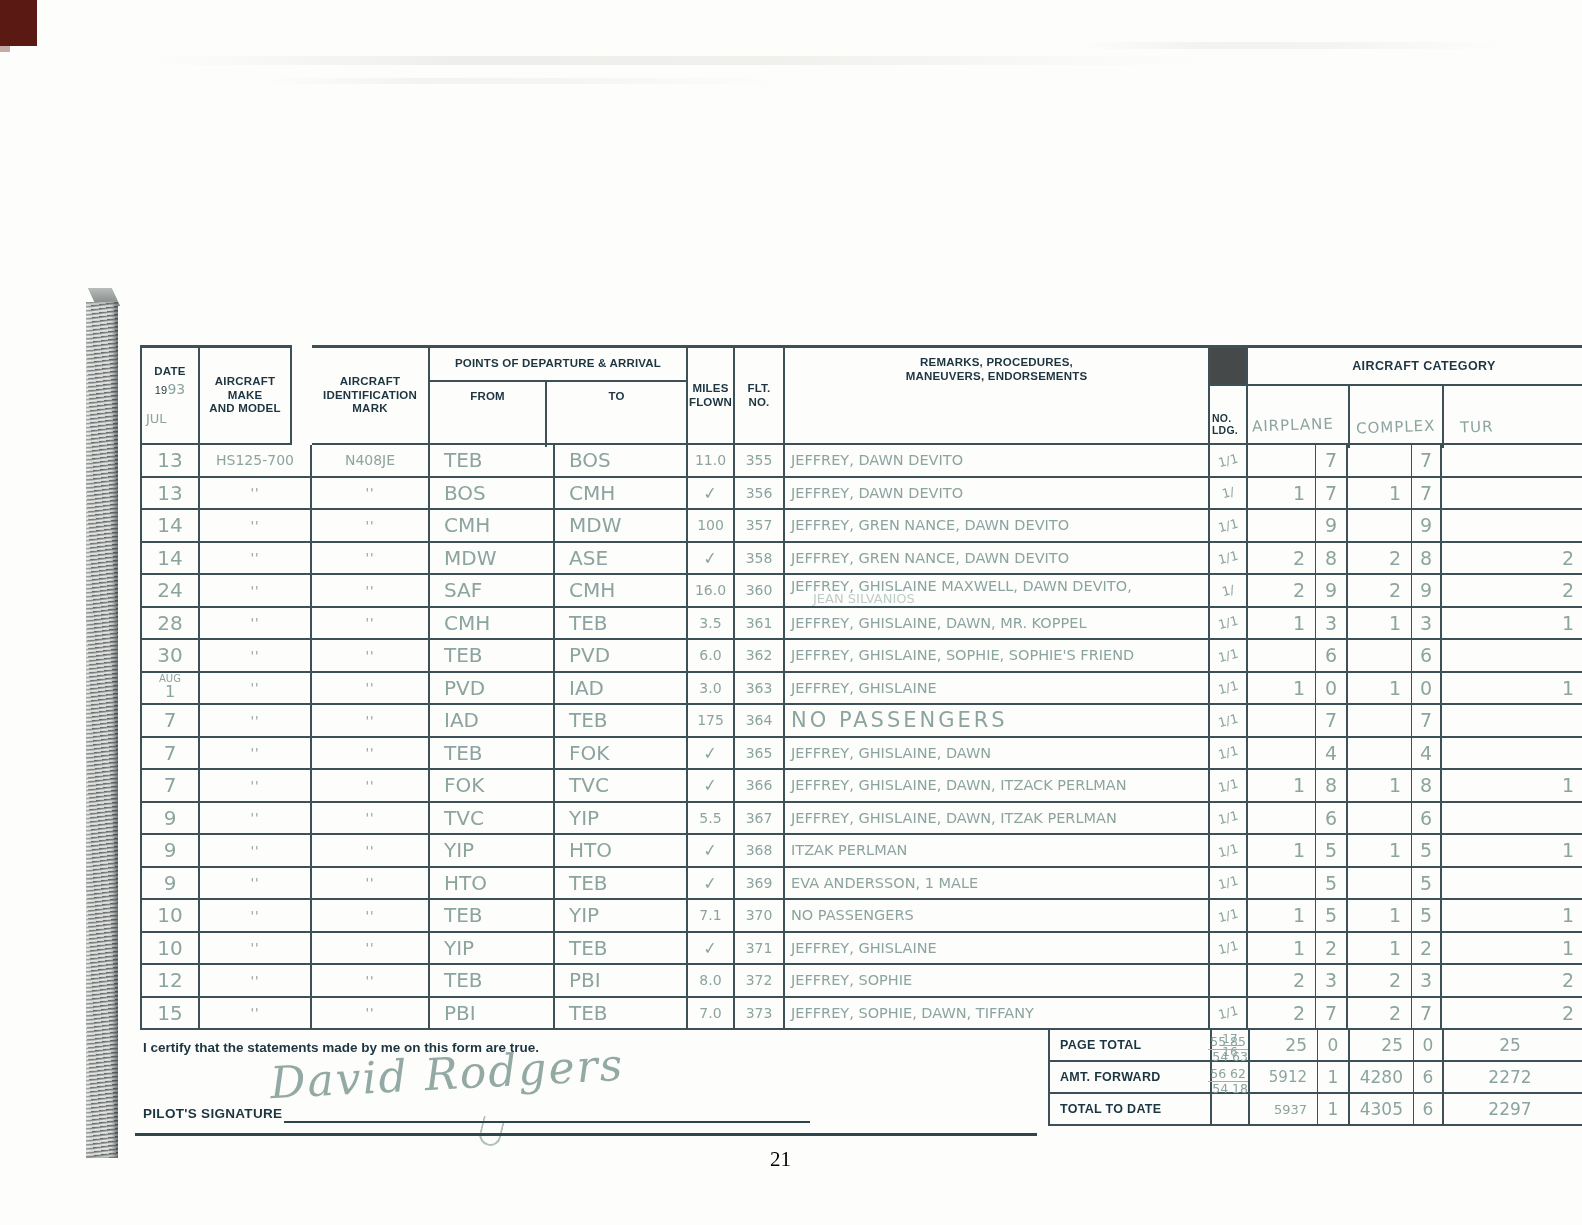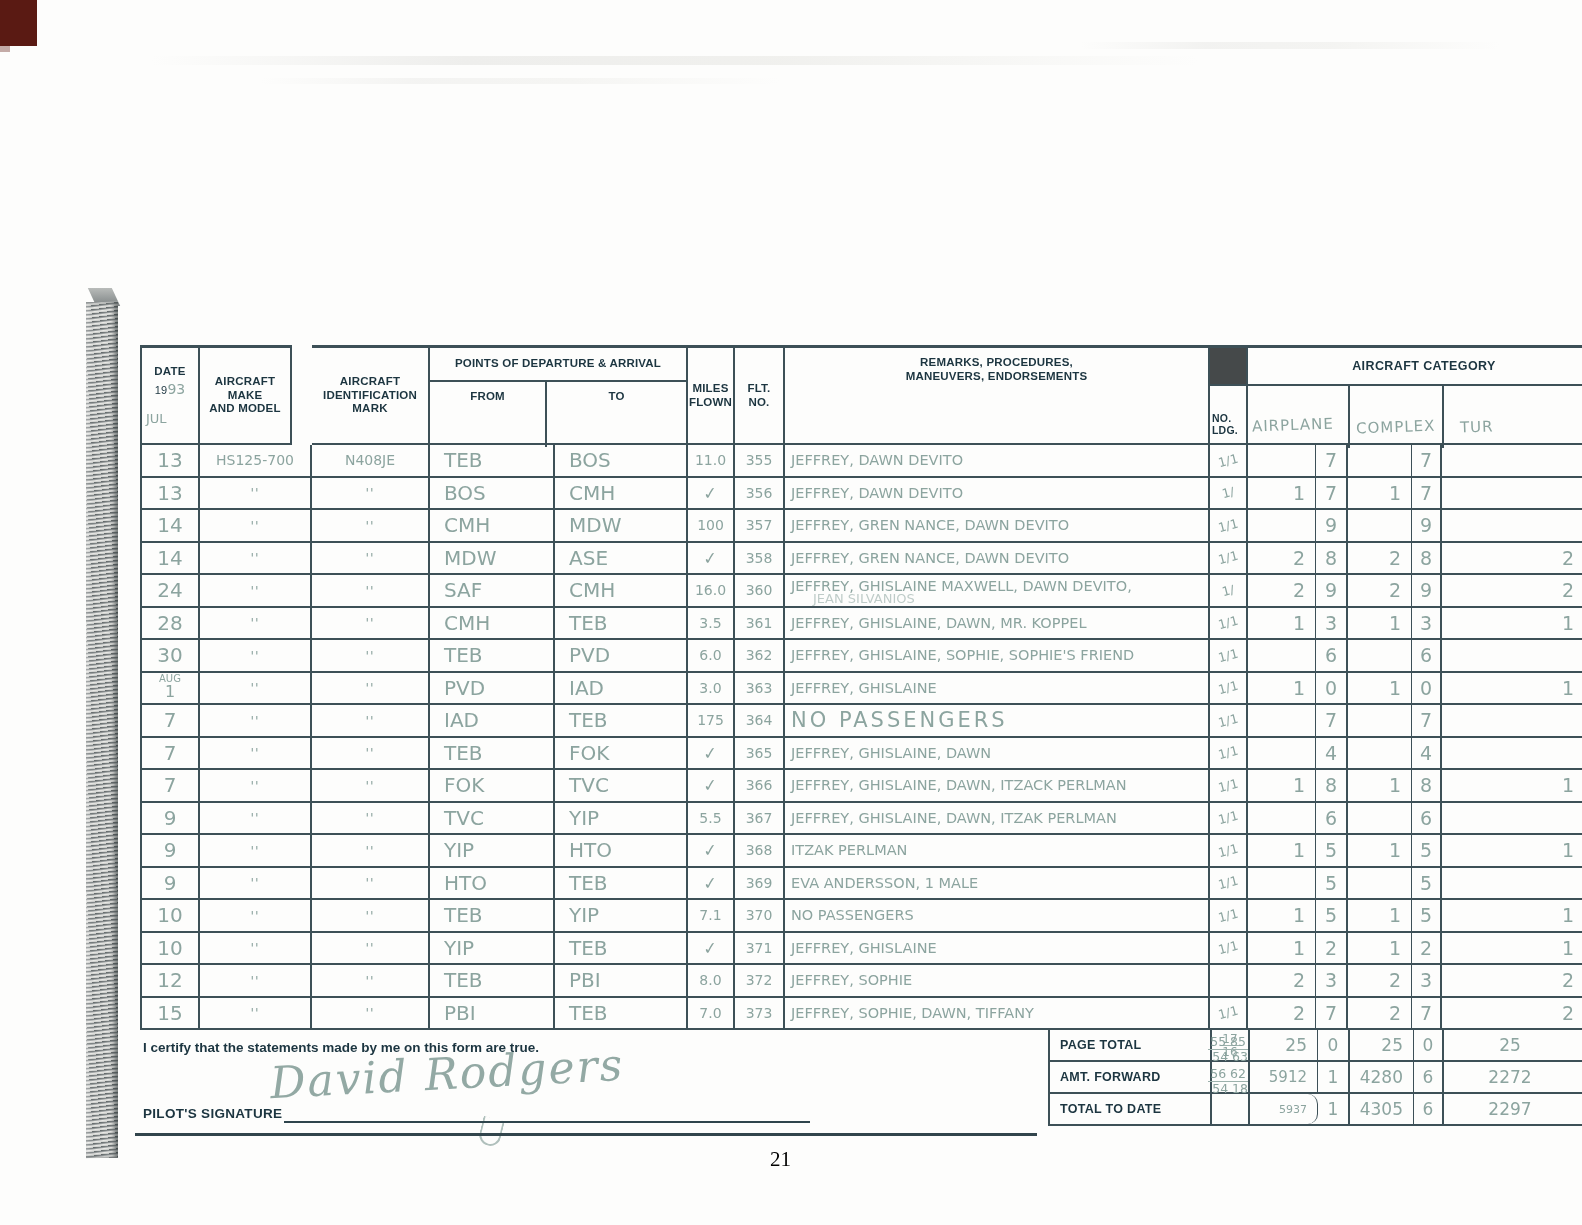--- a/index.html
+++ b/index.html
@@ -577,21 +577,21 @@
           <div class="bc c-ldg hw f-ldg"></div>
           <div class="bc c-ap1 hw thin" style="font-size: 15px;">5912</div>
           <div class="bc c-ap2 hw" style="font-size: 17px;">1</div>
           <div class="bc c-cx1 hw thin" style="font-size: 17px;">4280</div>
           <div class="bc c-cx2 hw" style="font-size: 17px;">6</div>
           <div class="bc c-tur hw" style="font-size: 17px; justify-content: center;">2272</div>
         </div>
         <div class="frow" style="top: 749px;">
           <div class="lab">TOTAL TO DATE</div>
           <div class="bc c-ldg hw f-ldg"></div>
-          <div class="bc c-ap1 hw thin" style="font-size: 11px; border-radius: 10px;">5937</div>
+          <div class="bc c-ap1 hw thin" style="font-size: 13px;">5937</div>
           <div class="bc c-ap2 hw" style="font-size: 17px;">1</div>
           <div class="bc c-cx1 hw thin" style="font-size: 17px;">4305</div>
           <div class="bc c-cx2 hw" style="font-size: 17px;">6</div>
           <div class="bc c-tur hw" style="font-size: 17px; justify-content: center;">2297</div>
         </div>
       </div>
 
     <div class="overstack" style="left:1024px;top:690px;width:84px;">
       <span class="t">55 85</span><br>
       <span>54 63</span>

